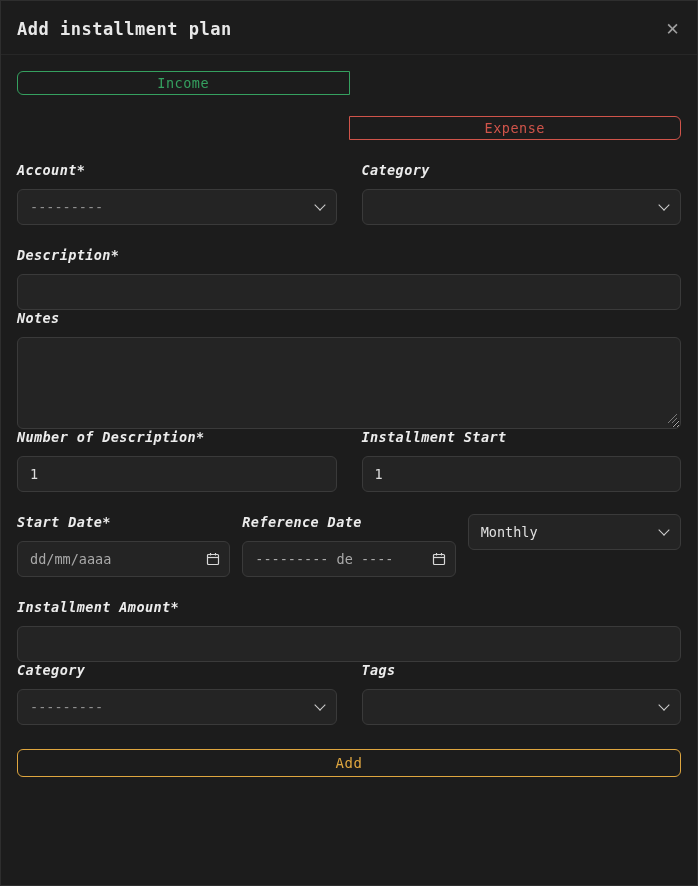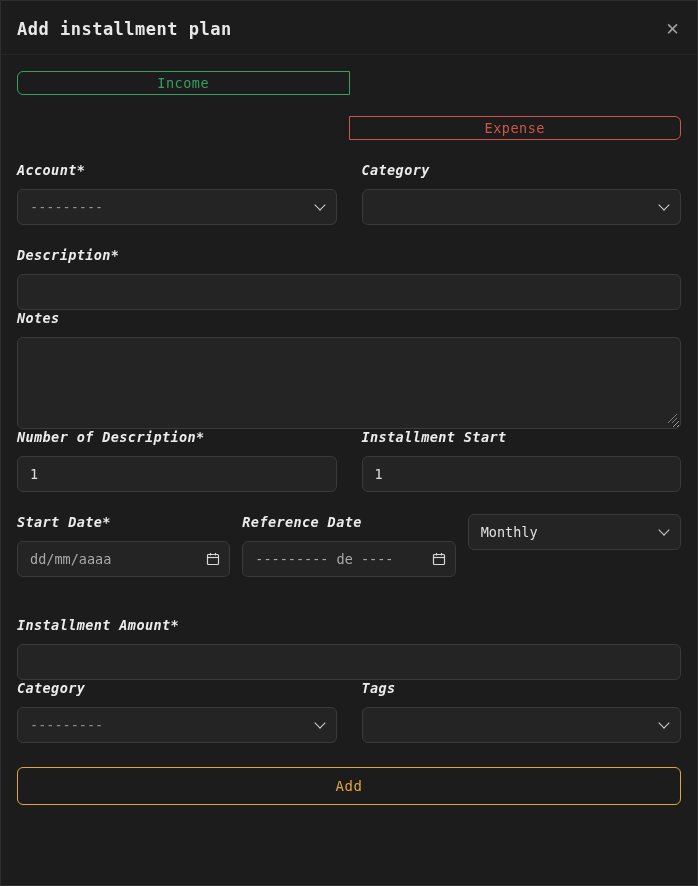--- a/index.html
+++ b/index.html
@@ -35,21 +35,21 @@
     border: 1px solid var(--green, #35a05f); color: var(--green, #35a05f);
     border-radius: 6px 0 0 6px;
   }
   .seg.expense {
     border: 1px solid var(--red, #d0544a); color: var(--red, #d0544a);
     border-radius: 0 6px 6px 0; margin-left: -1px; margin-top: 45px;
   }
 
   .field { }
   .grid2 { display: grid; grid-template-columns: 1fr 1fr; gap: 25px; margin-bottom: 22px; align-items: start; }
-  .grid3 { display: grid; grid-template-columns: 1fr 1fr 1fr; gap: 12px; margin-bottom: 40px; align-items: start; }
+  .grid3 { display: grid; grid-template-columns: 1fr 1fr 1fr; gap: 12px; margin-bottom: 22px; align-items: start; }
 
   .label { display: block; font-weight: bold; font-size: 13.5px; line-height: 17px; margin-bottom: 10px; color: #ececec; letter-spacing: .4px; font-style: italic; }
 
   .box, input.text, textarea {
     width: 100%; height: 36px;
     background: var(--input-bg, #242424);
     border: 1px solid var(--border, #3a3a3a);
     border-radius: 6px;
     color: #dedede;
     font-family: inherit; font-size: 13.5px;
@@ -71,21 +71,21 @@
     transform: rotate(45deg);
   }
 
   .input-wrap { position: relative; }
   .input-wrap input { }
   .cal { position: absolute; right: 10px; top: 50%; transform: translateY(-50%); color: #d8d8d8; cursor: pointer; line-height: 0; }
 
   .help { color: #8d8d8d; font-size: 12.5px; line-height: 1.6; margin-top: 9px; }
 
   .submit {
-    width: 100%; height: 38px; margin-top: 2px;
+    width: 100%; height: 28px; margin-top: 2px;
     background: transparent;
     border: 1px solid var(--amber, #dca23c);
     color: var(--amber, #e5ab3f);
     border-radius: 6px; cursor: pointer;
     font-family: inherit; font-size: 14px; letter-spacing: .5px;
   }
 </style>
 </head>
 <body>
 

